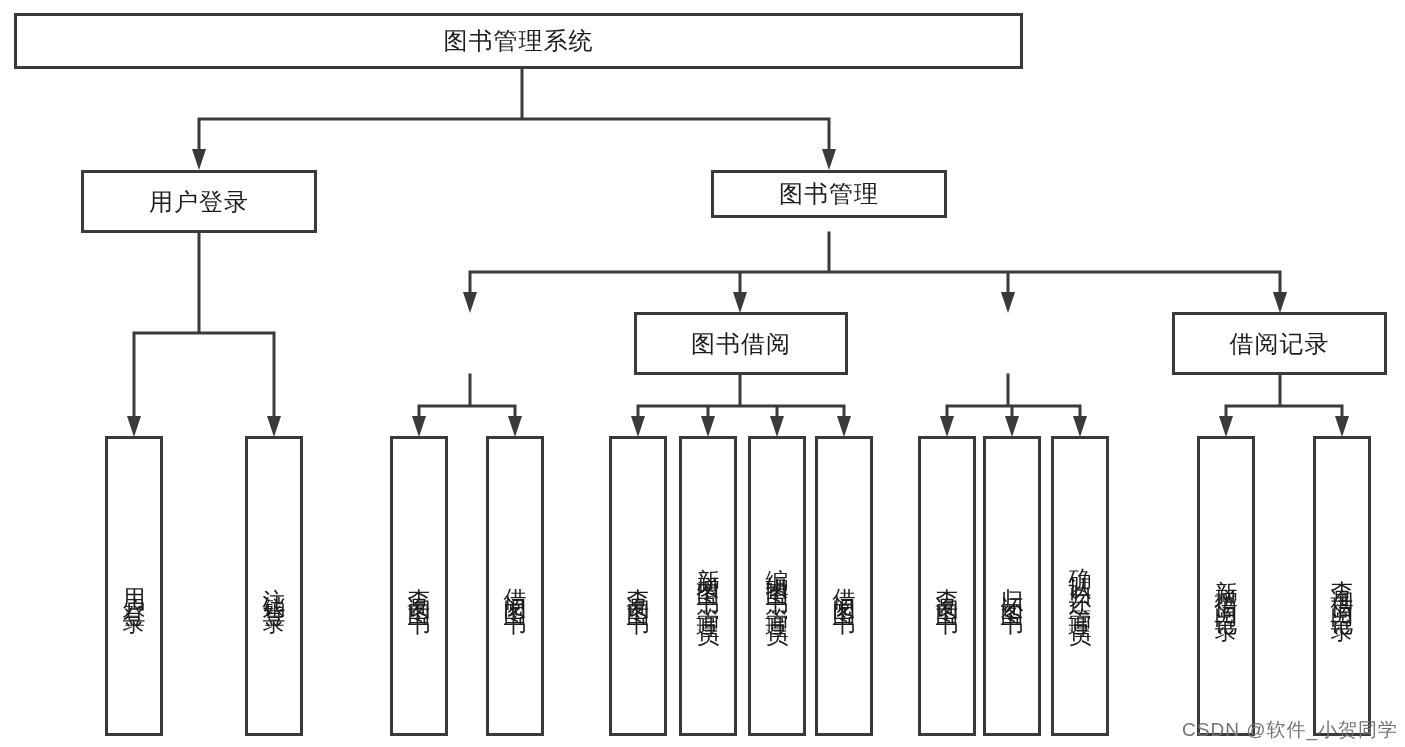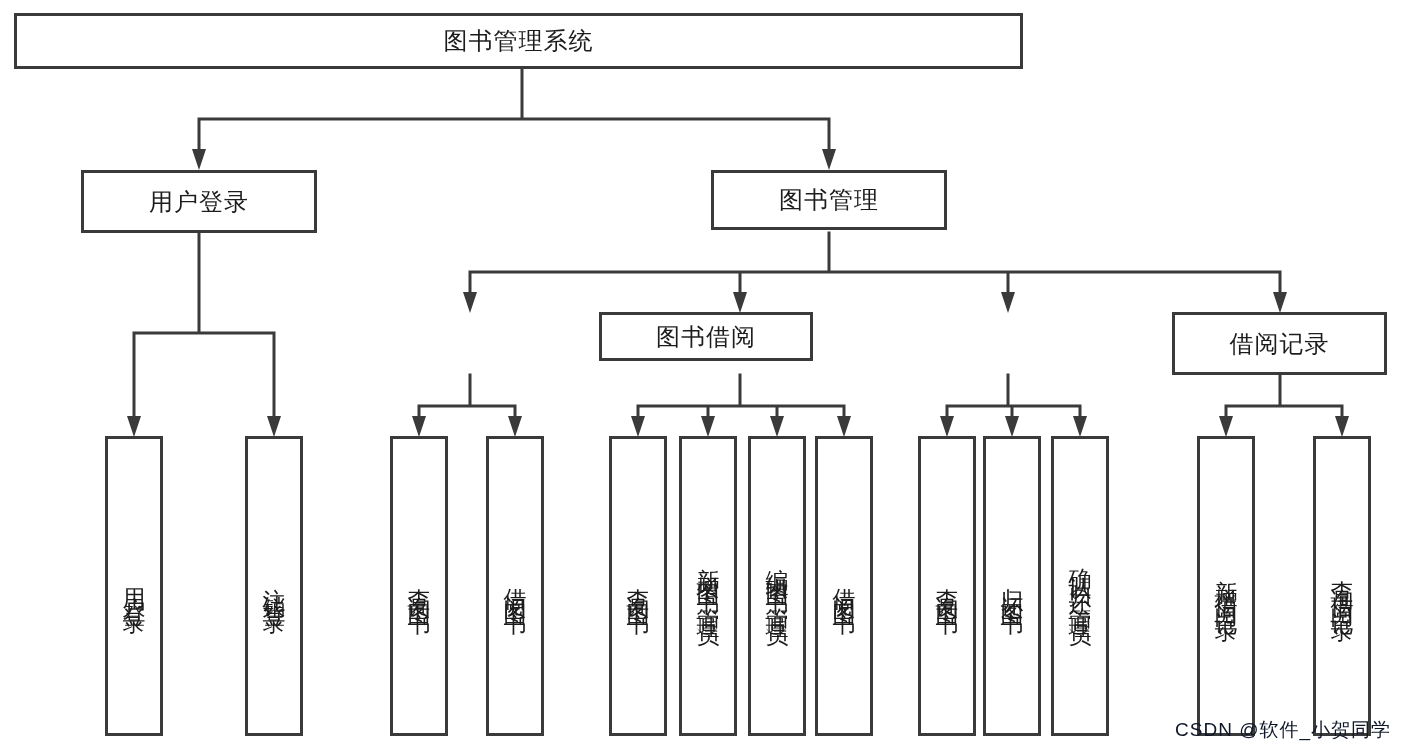--- a/index.html
+++ b/index.html
@@ -10,22 +10,22 @@
   .wires{position:absolute;left:0;top:0;z-index:1;}
   .box{
     position:absolute;z-index:2;background:#ffffff;border:3px solid #3a3a3a;
     box-sizing:border-box;display:flex;align-items:center;justify-content:center;
     color:#1c1c1c;
   }
   .h{font-size:24px;letter-spacing:1px;justify-content:center;}
   .v{font-size:23px;}
   .v .label{writing-mode:vertical-rl;letter-spacing:8px;line-height:1;text-align:center;}
   .watermark{
-    position:absolute;z-index:5;right:14px;bottom:4px;
-    font-size:19px;color:#0f172a;letter-spacing:1px;white-space:nowrap;
+    position:absolute;z-index:5;right:7px;bottom:4px;
+    font-size:19px;color:#737373;letter-spacing:1px;white-space:nowrap;
   }
 </style>
 </head>
 <body>
 
 <div class="canvas">
 
   <svg class="wires" width="1405" height="747" viewBox="0 0 1405 747">
     <path d="M522 69 V119
          M199 119 H829
@@ -81,25 +81,25 @@
          M1335 416 L1349 416 L1342 437 Z" fill="#3a3a3a" stroke="none"></path>
   </svg>
 
   <div class="box h" style="left:14px;top:13px;width:1009px;height:56px">
     <span class="label">图书管理系统</span>
   </div>
 
   <div class="box h" style="left:81px;top:170px;width:236px;height:63px">
     <span class="label">用户登录</span>
   </div>
-  <div class="box h" style="left:711px;top:170px;width:236px;height:60px">
+  <div class="box h" style="left:711px;top:170px;width:236px;height:48px">
     <span class="label">图书管理</span>
   </div>
 
-  <div class="box h" style="left:599px;top:312px;width:214px;height:49px">
+  <div class="box h" style="left:634px;top:312px;width:214px;height:63px">
     <span class="label">图书借阅</span>
   </div>
   <div class="box h" style="left:1172px;top:312px;width:215px;height:63px">
     <span class="label">借阅记录</span>
   </div>
 
   <div class="box v" style="left:105px;top:436px;width:58px;height:300px">
     <span class="label">用户登录</span>
   </div>
   <div class="box v" style="left:245px;top:436px;width:58px;height:300px">

